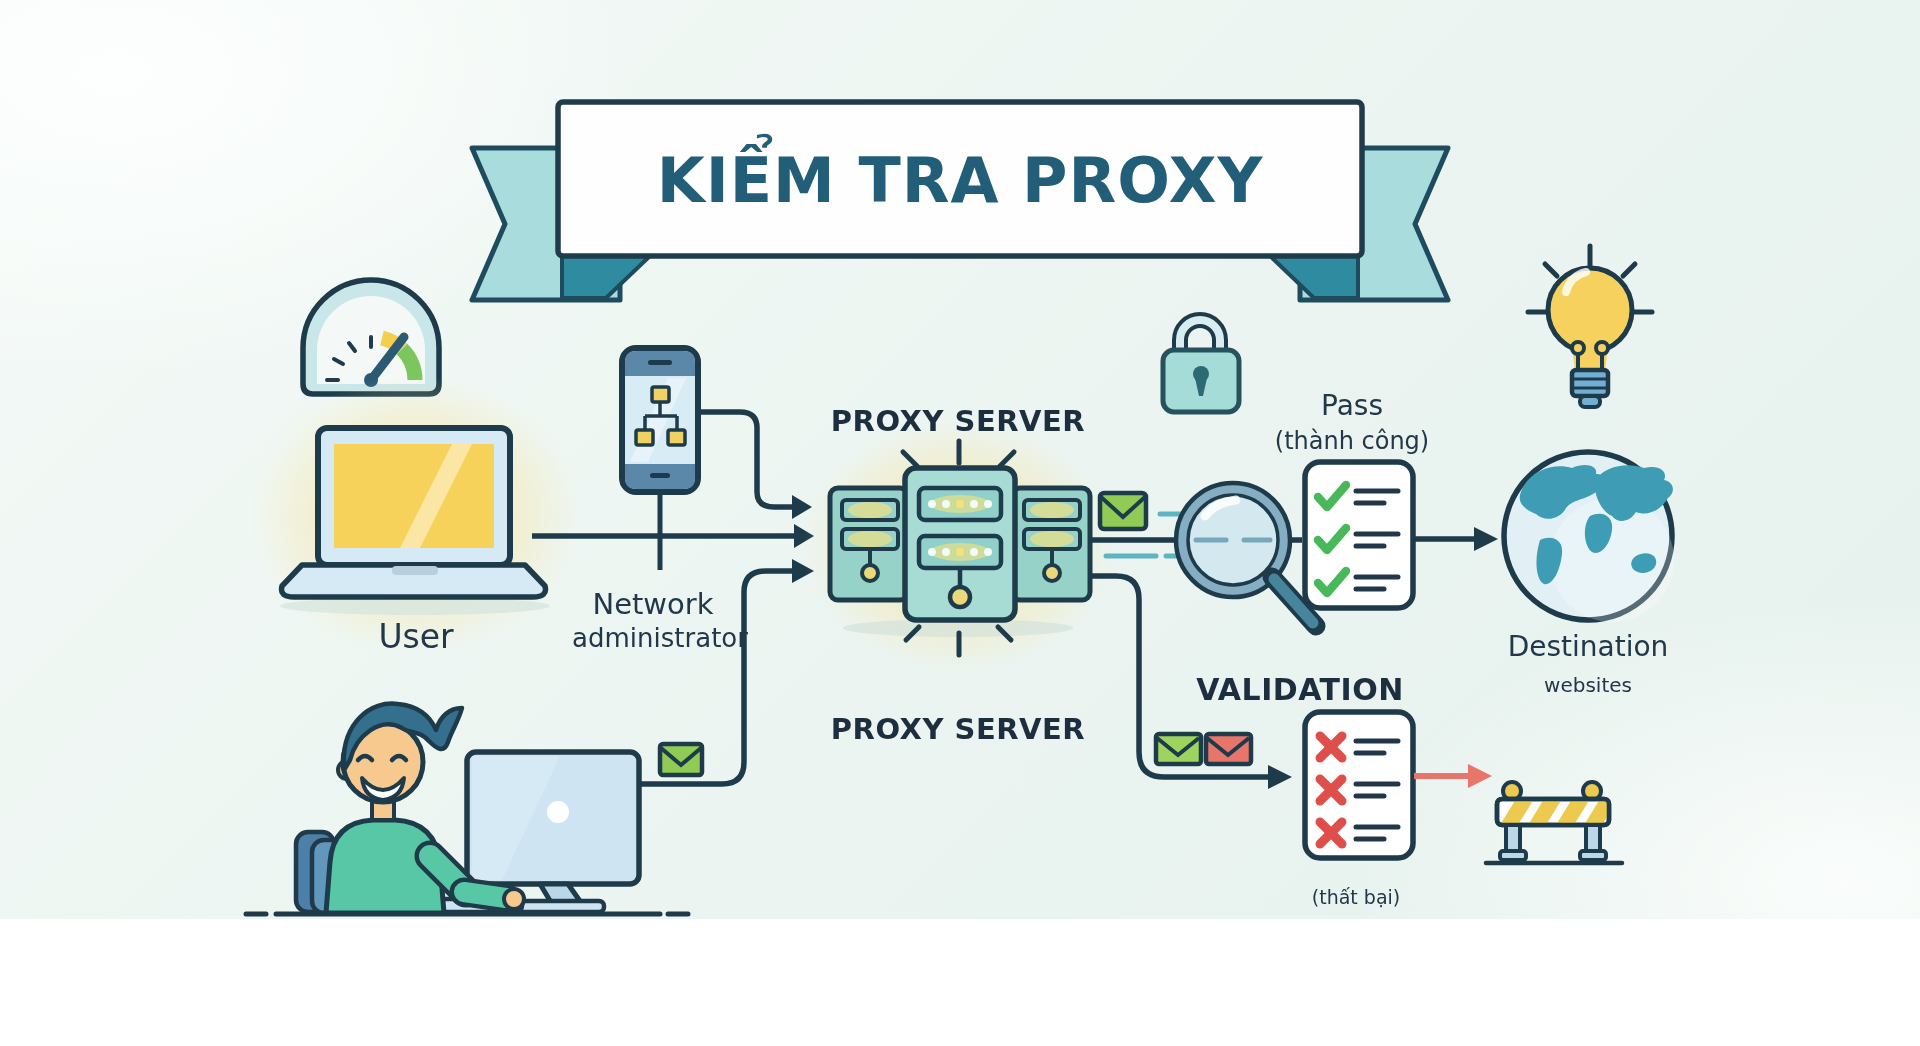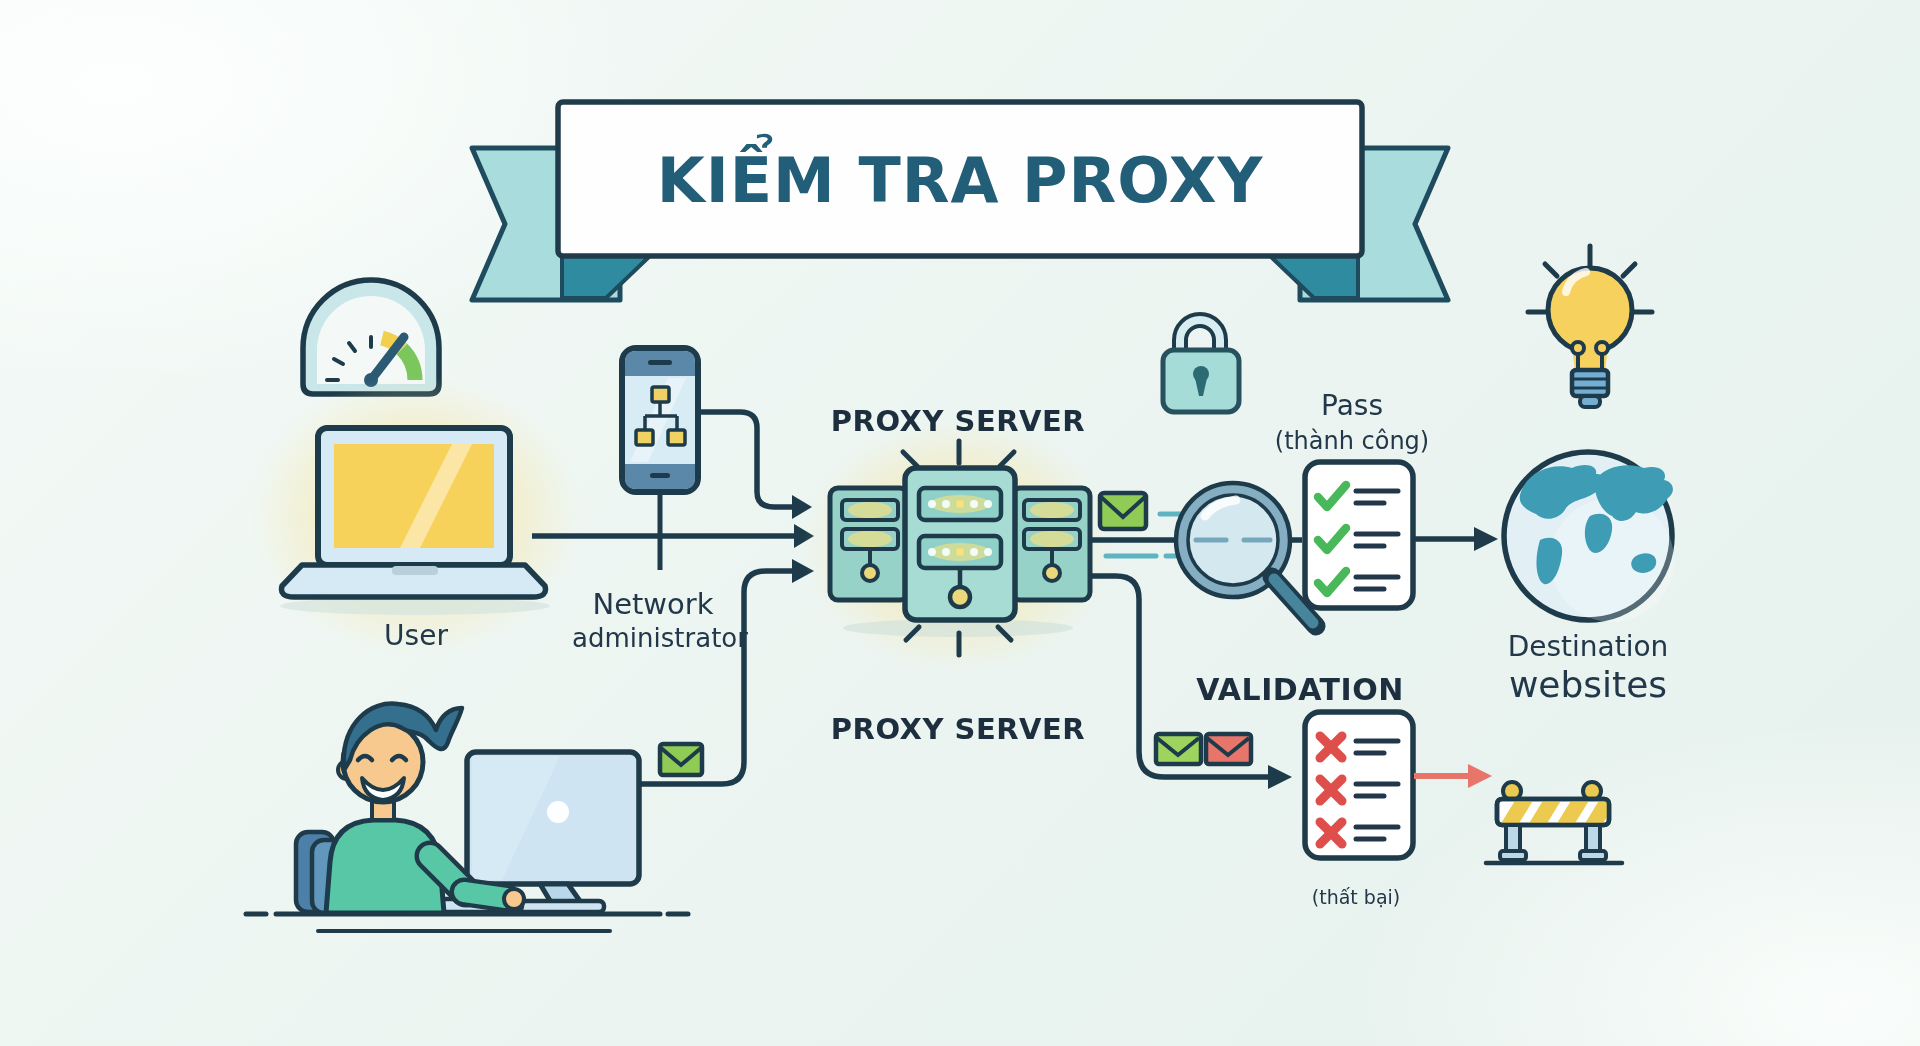--- a/index.html
+++ b/index.html
@@ -1,17 +1,17 @@
 <!DOCTYPE html>
 <html style="--title: #235e78; --text: #22384a; --ink_dark: #1d2f3e; --ink: #1f3a49; --ribbon_teal: #a9dcdd; --ribbon_fold: #2f8ba0; --banner_white: #fefefe; --glow_yellow: #f8e49b; --screen_yellow: #f7d25b; --server_teal: #9ed6cd; --server_teal_light: #a7dcd4; --success_green: #49b85a; --error_red: #de4f4c; --envelope_green: #8fcb55; --envelope_red: #e8756a; --globe_teal: #3e9cb4; --bulb_yellow: #f6d15e; --steel_blue: #cfe4f2; --shirt_green: #58c7a5;"><head>
 <meta charset="utf-8">
 <style>
   html,body{margin:0;padding:0;background:#ffffff;}
   #stage{
-    position:relative;width:1920px;height:1046px;overflow:hidden;
+    position:relative;width:1920px;height:919px;overflow:hidden;
     background:
       radial-gradient(900px 520px at 6% 8%, #fdfffe 0%, rgba(253,255,254,0) 60%),
       radial-gradient(900px 520px at 96% 96%, #fafdfb 0%, rgba(250,253,251,0) 55%),
       linear-gradient(135deg,#f4faf7 0%,#ebf4f0 55%,#e6f1ed 100%);
     font-family:"DejaVu Sans","Liberation Sans",sans-serif;
   }
   #stage svg{position:absolute;left:0;top:0;}
   .label{
     position:absolute;transform:translate(-50%,-50%);white-space:nowrap;
     color:var(--text,#22384a);font-weight:400;line-height:1;
@@ -325,30 +325,30 @@
       <line x1="246" y1="914" x2="266" y2="914" stroke-width="5"></line>
       <line x1="276" y1="914" x2="660" y2="914" stroke-width="5"></line>
       <line x1="668" y1="914" x2="688" y2="914" stroke-width="5"></line>
       <line x1="318" y1="931" x2="610" y2="931" stroke-width="4"></line>
     </g>
   </g>
 </svg>
 
   <div class="title" style="left:960px;top:181px">KIỂM TRA PROXY</div>
 
-  <div class="label" style="left:416px;top:636px;font-size:28px">User</div>
+  <div class="label" style="left:416px;top:636px;font-size:33px">User</div>
 
   <div class="label" style="left:653px;top:604px;font-size:29px">Network</div>
   <div class="label" style="left:660px;top:638px;font-size:26px">administrator</div>
 
   <div class="label caps" style="left:958px;top:385px;font-size:29px">PROXY SERVER</div>
   <div class="label caps" style="left:958px;top:693px;font-size:29px">PROXY SERVER</div>
 
   <div class="label" style="left:1352px;top:406px;font-size:28px">Pass</div>
   <div class="label semi" style="left:1352px;top:441px;font-size:24px">(thành công)</div>
 
   <div class="label caps" style="left:1300px;top:654px;font-size:30px">VALIDATION</div>
 
   <div class="label" style="left:1588px;top:647px;font-size:28px">Destination</div>
-  <div class="label" style="left:1588px;top:685px;font-size:36px">websites</div>
+  <div class="label" style="left:1588px;top:685px;font-size:20px">websites</div>
 
   <div class="label semi" style="left:1356px;top:897px;font-size:19px">(thất bại)</div>
 </div>
 
 </body></html>

